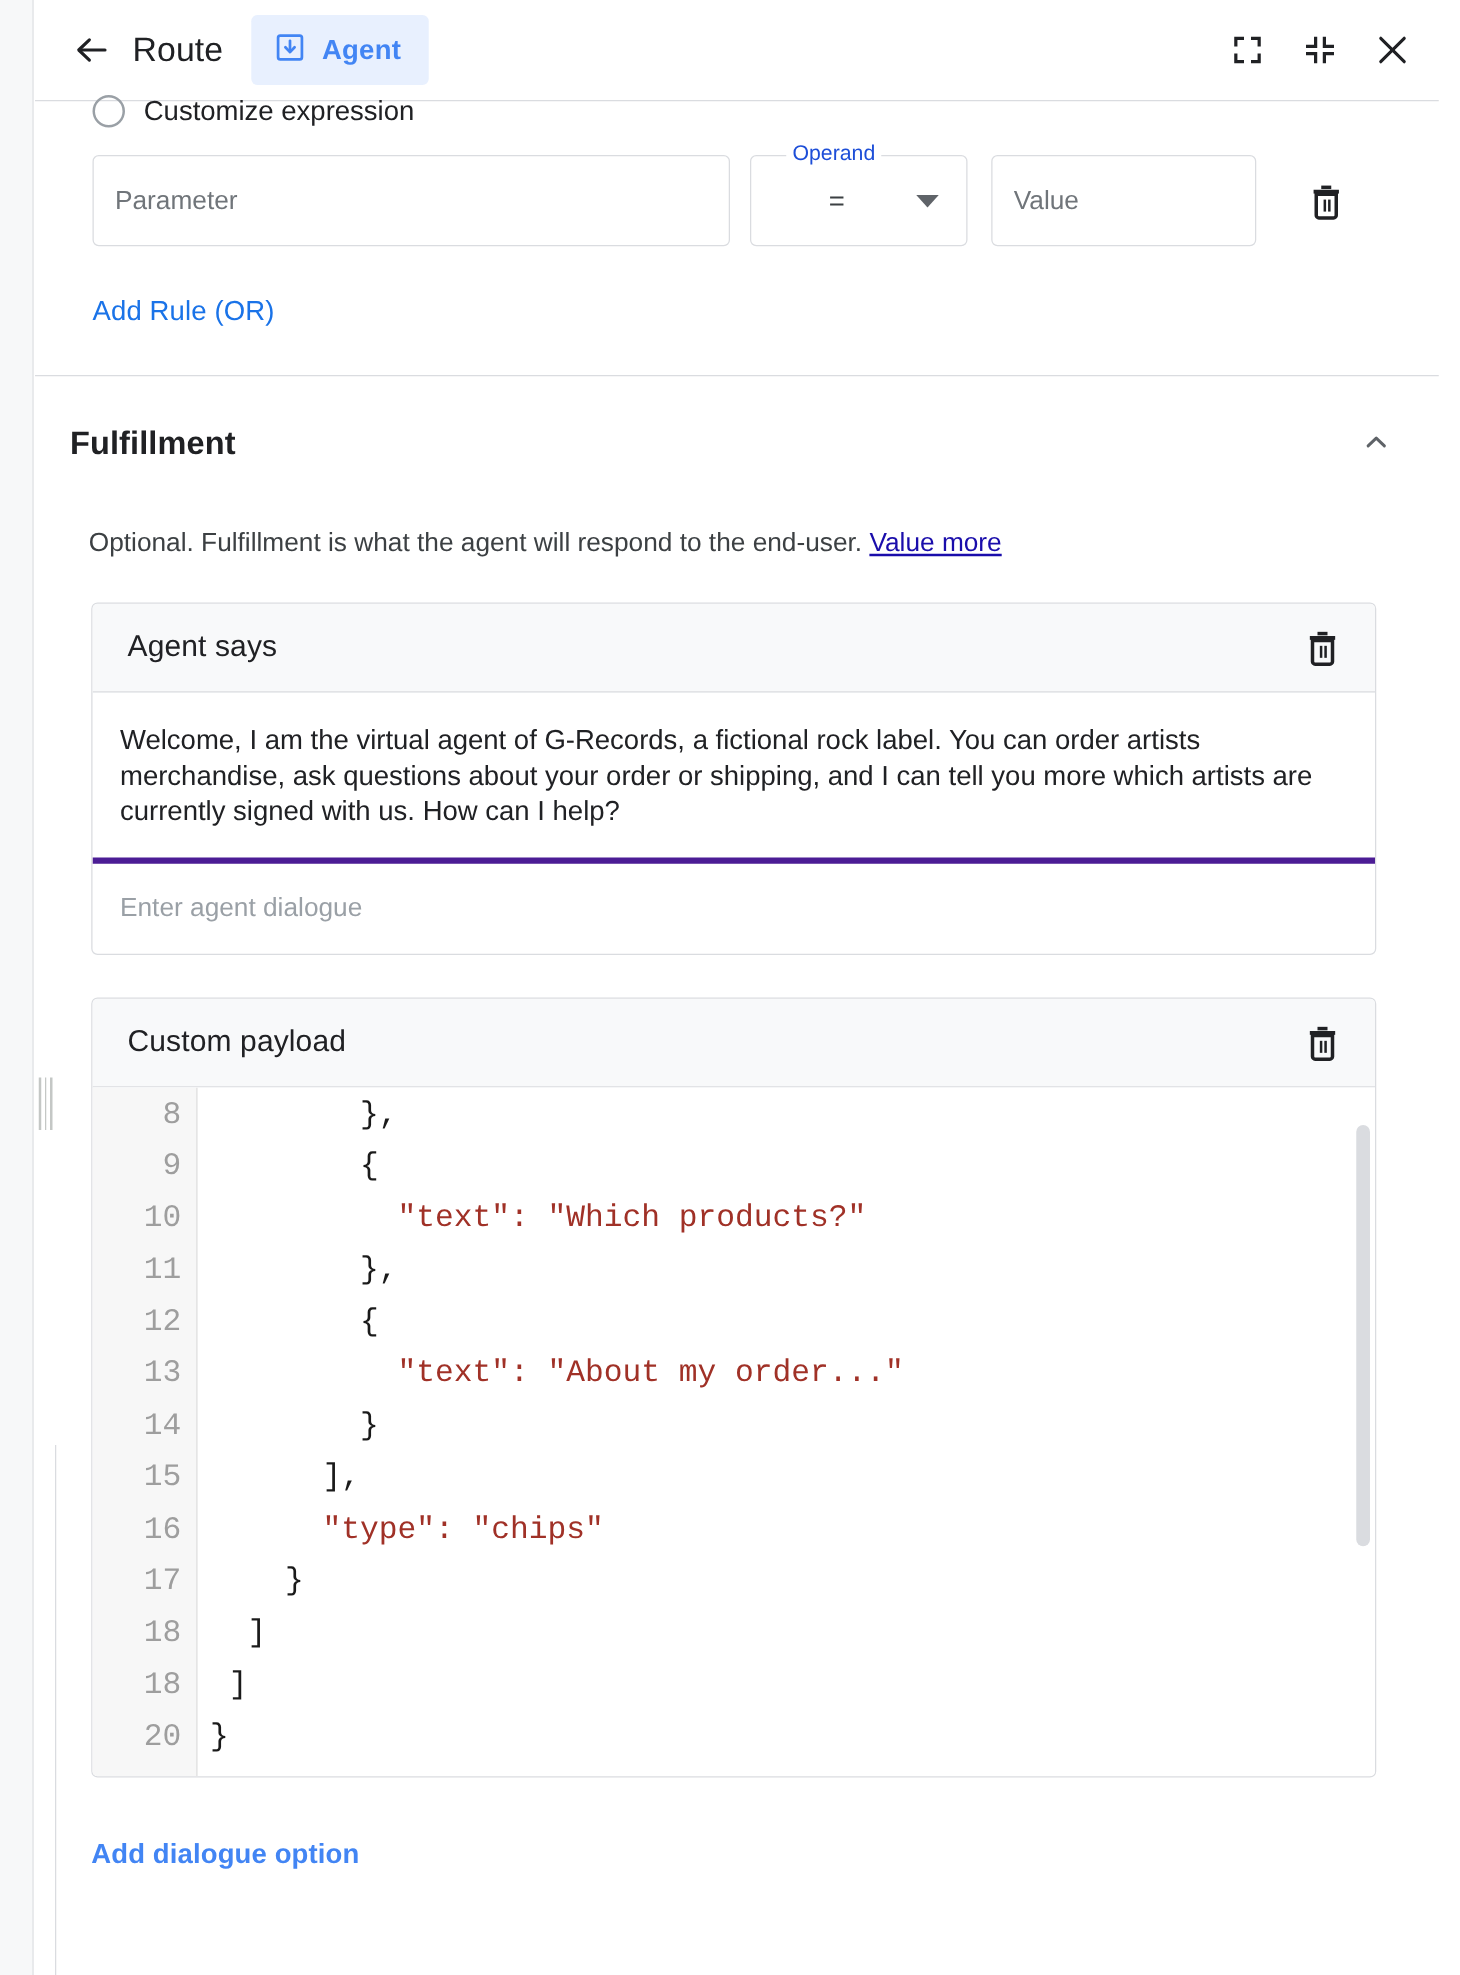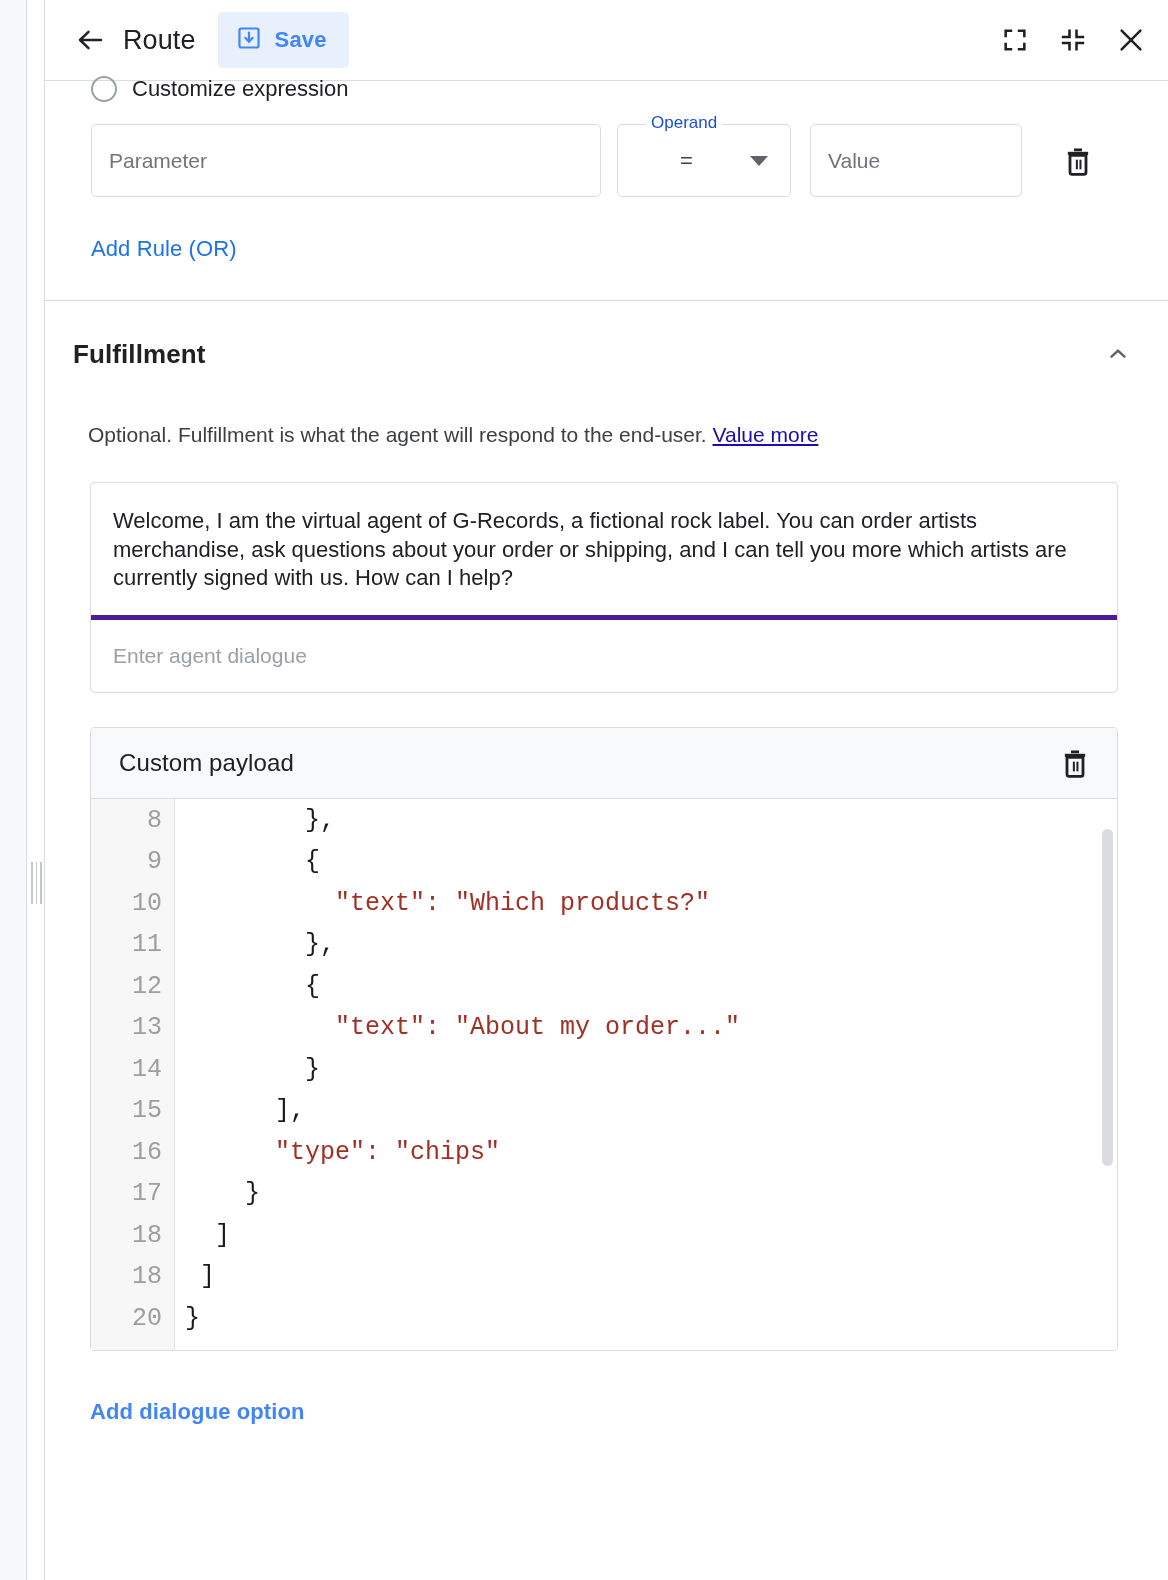--- a/index.html
+++ b/index.html
@@ -47,21 +47,21 @@
   }
   .drag-handle i {
     display: block;
     width: 1.6px;
     background: #c4c7c5;
   }
 
   
   .panel {
     position: absolute;
-    left: 45px; top: 0;
+    left: 28px; top: 0;
     width: 1123px;
     height: 1156px;
     background: #ffffff;
   }
 
   
   .hdr {
     position: relative;
     height: 81px;
     border-bottom: 1px solid #dadce0;
@@ -383,21 +383,21 @@
       <div class="hdr-title">Route</div>
 
       <div class="save-btn">
         <span>
           <svg width="26" height="26" viewBox="0 0 24 24" fill="none" stroke="#4285f4" stroke-width="2" stroke-linejoin="round">
             <rect x="3.2" y="3.2" width="17.6" height="17.6" rx="1.6"></rect>
             <line x1="12" y1="7" x2="12" y2="15.2" stroke-linecap="round"></line>
             <polyline points="8.6,11.8 12,15.4 15.4,11.8" stroke-linecap="round"></polyline>
           </svg>
         </span>
-        <span class="save-label">Save</span>
+        <span class="save-label">Agent</span>
       </div>
 
       <div class="hdr-spacer"></div>
 
       <div class="hdr-icons">
         <div class="hdr-icon">
           <svg width="28" height="28" viewBox="0 0 24 24" fill="none" stroke="#202124" stroke-width="2.2" stroke-linecap="square">
             <polyline points="4,8.5 4,4 8.5,4"></polyline>
             <polyline points="15.5,4 20,4 20,8.5"></polyline>
             <polyline points="20,15.5 20,20 15.5,20"></polyline>
@@ -470,20 +470,33 @@
           </svg>
         </div>
       </div>
 
       <div class="fulfill-desc">
         <span>Optional. Fulfillment is what the agent will respond to the end-user. </span><a href="#">Value more</a>
       </div>
 
       
       <div class="card">
+        <div class="card-head">
+          <div class="card-title">Agent says</div>
+          <div class="sp"></div>
+          <div class="trash-btn" style="margin:0">
+            <svg width="32" height="32" viewBox="0 0 24 24">
+              <rect x="9" y="2.6" width="6" height="2.1" fill="#202124"></rect>
+              <rect x="4.4" y="5.1" width="15.2" height="2.3" fill="#202124"></rect>
+              <path d="M6 7.8 h12 v12.6 a1.6 1.6 0 0 1 -1.6 1.6 h-8.8 a1.6 1.6 0 0 1 -1.6 -1.6 z" fill="none" stroke="#202124" stroke-width="2.1"></path>
+              <rect x="10.4" y="11" width="1.5" height="7.2" fill="#202124"></rect>
+              <rect x="13.1" y="11" width="1.5" height="7.2" fill="#202124"></rect>
+            </svg>
+          </div>
+        </div>
         <div class="agent-text">Welcome, I am the virtual agent of G-Records, a fictional rock label. You can order artists merchandise, ask questions about your order or shipping, and I can tell you more which artists are currently signed with us. How can I help?</div>
         <div class="agent-input">Enter agent dialogue</div>
       </div>
 
       
       <div class="card">
         <div class="card-head">
           <div class="card-title">Custom payload</div>
           <div class="sp"></div>
           <div class="trash-btn" style="margin:0">

